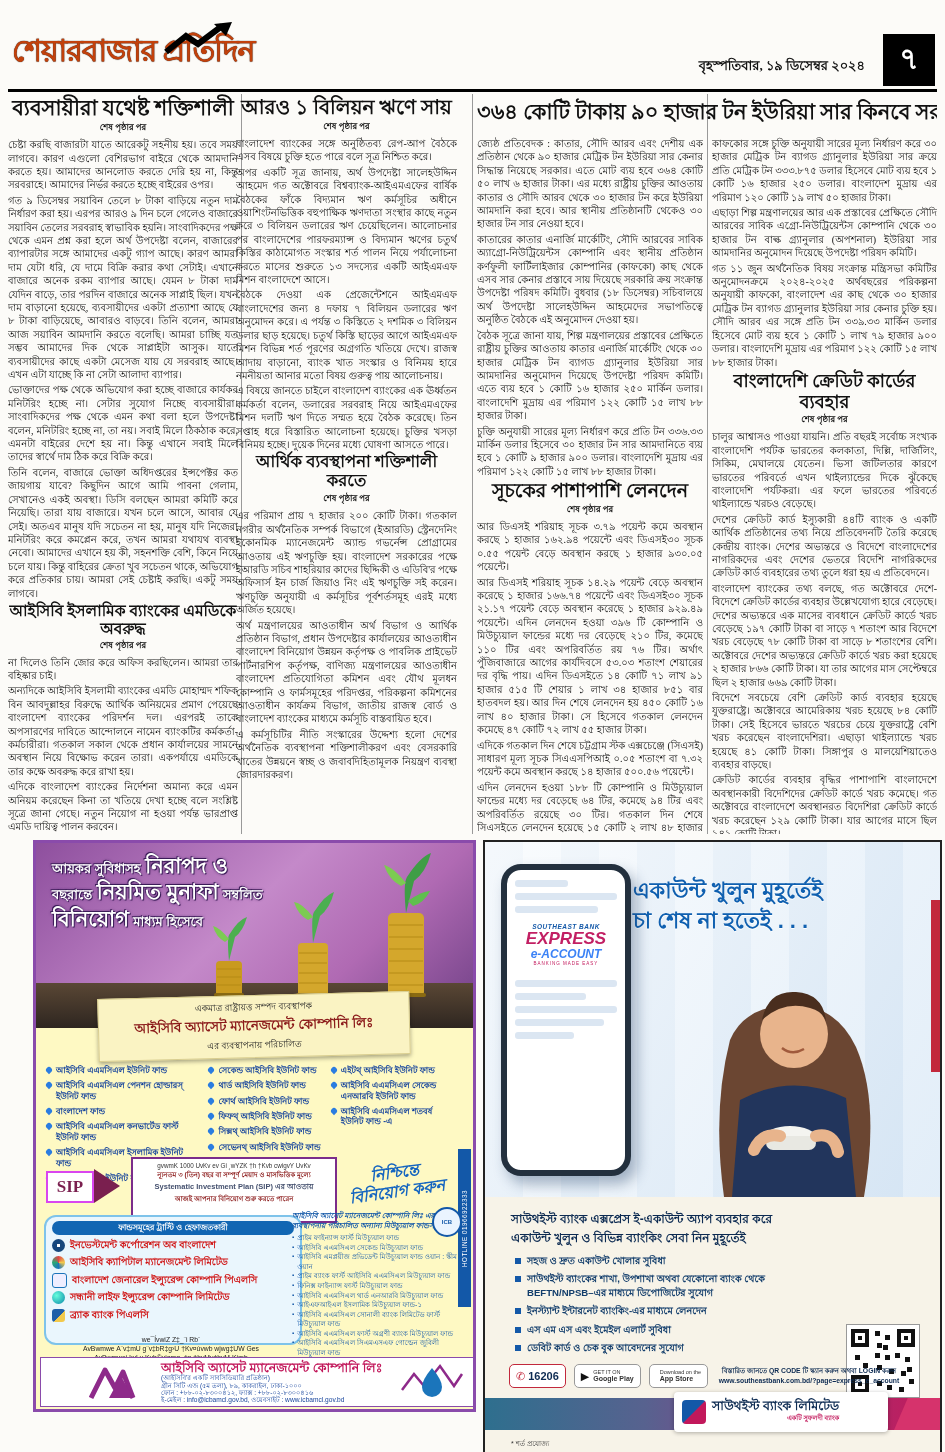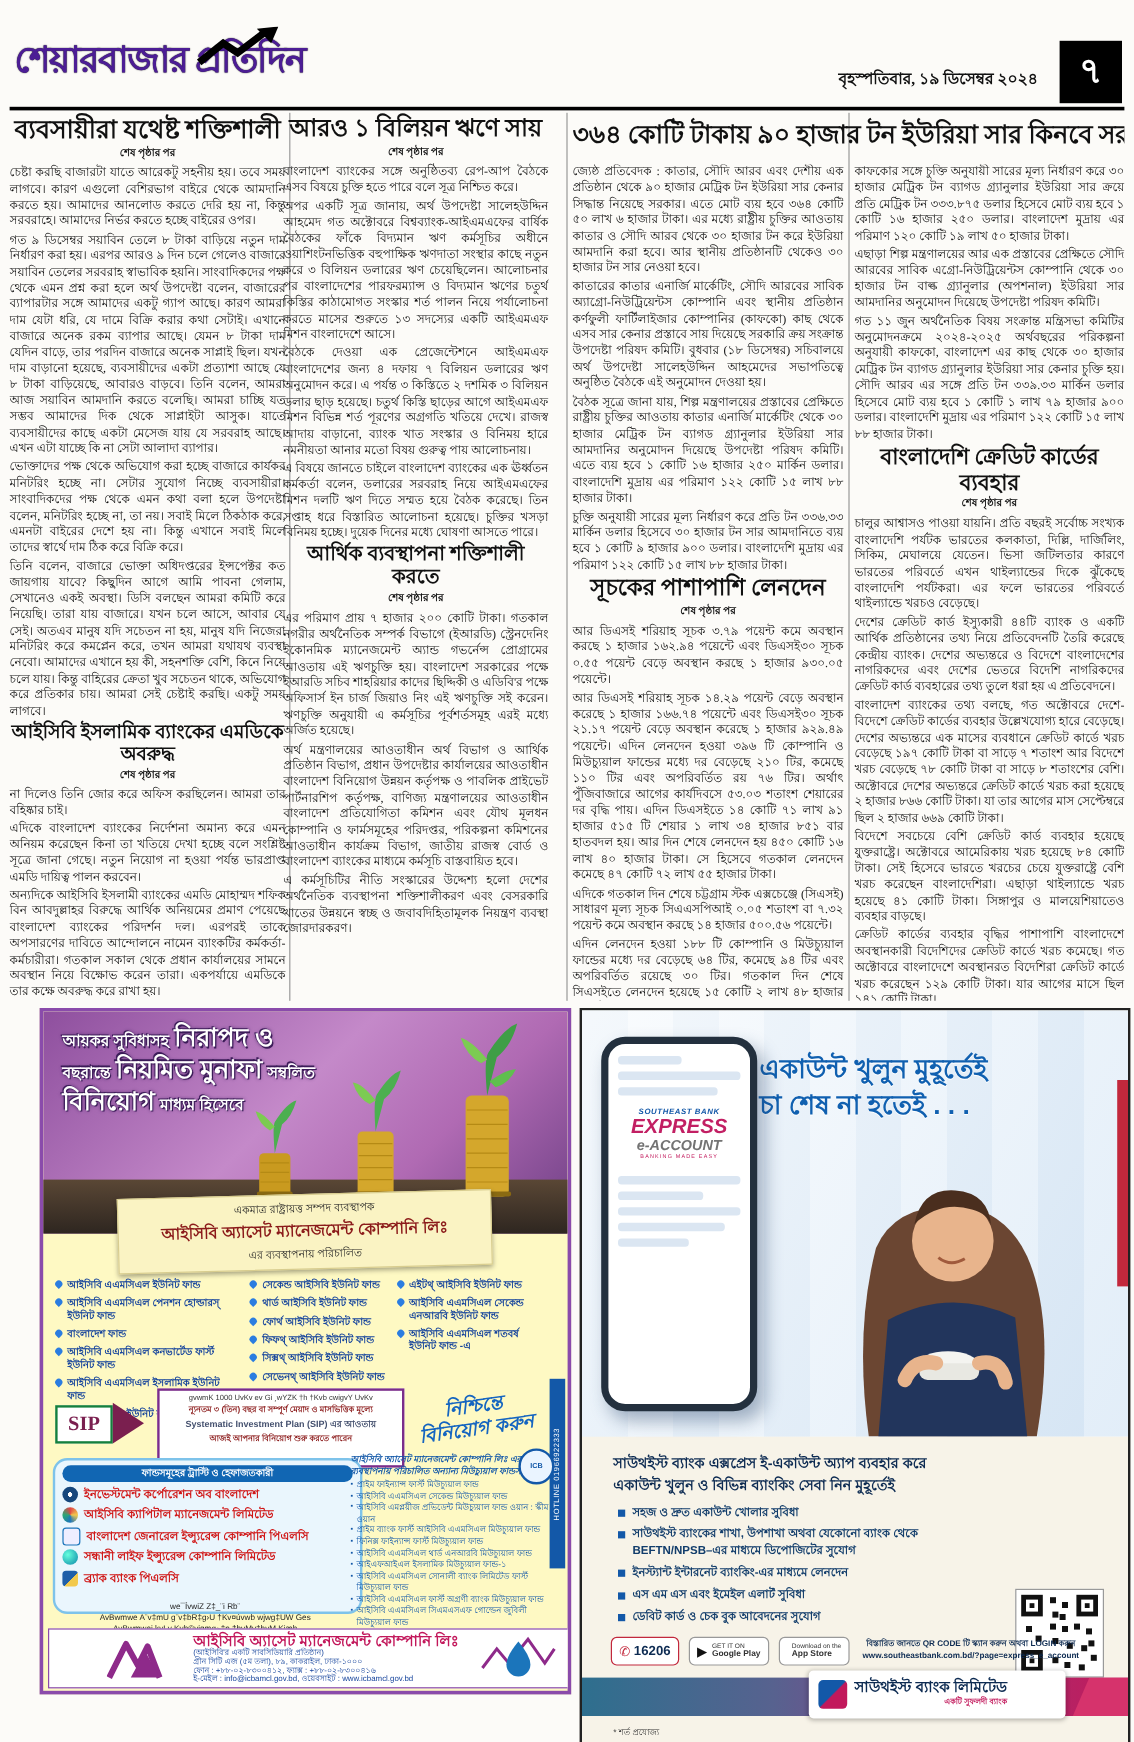--- a/index.html
+++ b/index.html
@@ -1,20 +1,20 @@
 <!DOCTYPE html>
 <html><head>
 <meta charset="utf-8">
 <style>
   html,body{margin:0;padding:0;background:#e8e6e0;}
   .page{position:relative;width:945px;height:1452px;background:#fcfbf8;margin:0 auto;overflow:hidden;
         font-family:"Liberation Serif",serif;color:#111;}
   
   .masthead{position:absolute;left:12px;top:36px;width:300px;height:54px;}
-  .masthead .mtext{font-weight:900;font-size:30px;letter-spacing:-1px;line-height:1;color:#4c1d95;
+  .masthead .mtext{font-weight:900;font-size:30px;letter-spacing:-1px;line-height:1;color:#c2410c;
         text-shadow:0 0 1px #000;margin-top:28px;}
   .masthead svg{position:absolute;left:150px;top:-14px;}
   .dateline{position:absolute;right:80px;top:56px;font-size:13px;font-weight:700;}
   .pagenum{position:absolute;right:10px;top:34px;width:52px;height:52px;background:#000;color:#fff;
         display:flex;align-items:center;justify-content:center;font-size:30px;font-weight:700;}
   .toprule{position:absolute;left:8px;right:8px;top:89px;height:3px;background:#000;}
   
   .vrule{position:absolute;top:94px;height:740px;width:1px;background:#999;}
   .col{position:absolute;top:94px;height:740px;overflow:hidden;}
   .art h2{margin:2px 0 0;text-align:center;font-weight:700;line-height:1.15;}
@@ -37,21 +37,21 @@
   .ybox{position:absolute;left:62px;top:152px;width:298px;background:#faf3c3;border:1px solid #d8cd8f;
         transform:rotate(-1.5deg);text-align:center;padding:4px 6px;box-shadow:0 2px 4px rgba(0,0,0,.35);}
   .ybox .l1{font-size:9px;color:#222;} .ybox .l2{font-size:13.5px;font-weight:900;color:#8b1a1a;}
   .ybox .l3{font-size:9px;color:#222;}
   .funds{position:absolute;left:10px;top:222px;width:405px;display:flex;gap:8px;}
   .fcol{flex:1;} .fcol.w1{flex:1.35;} .fcol.w3{flex:1.05;}
   .fitem{display:flex;font-size:8.3px;font-weight:700;color:#16449c;line-height:1.25;margin-bottom:5px;}
   .drop{display:inline-block;width:6px;height:6px;background:#2b7de0;border-radius:50% 50% 50% 0;
         transform:rotate(-45deg);margin:2px 4px 0 0;flex:none;}
   .siplogo{position:absolute;left:10px;top:326px;width:78px;height:34px;}
-  .siplogo .bx{position:absolute;left:0;top:2px;width:44px;height:28px;border:2px solid #15803d;background:#fff;
+  .siplogo .bx{position:absolute;left:0;top:2px;width:44px;height:28px;border:2px solid #d946ef;background:#fff;
         color:#7a1f4f;font-weight:900;font-size:17px;display:flex;align-items:center;justify-content:center;
         font-family:"Liberation Serif",serif;}
   .siplogo .ar{position:absolute;left:48px;top:0;width:0;height:0;border-top:17px solid transparent;
         border-bottom:17px solid transparent;border-left:26px solid #7a1f4f;}
   .sipbox{position:absolute;left:95px;top:314px;width:192px;height:56px;border:2px solid #7b2d8b;
         background:#fff;padding:3px 5px;text-align:center;}
   .sipbox .l1{font-size:6.3px;color:#333;}
   .sipbox .l2{font-size:6.8px;font-weight:700;color:#8b1a1a;}
   .sipbox .l3{font-size:7.5px;font-weight:900;color:#44506e;text-align:center;}
   .sipbox .l4{font-size:6.8px;font-weight:700;color:#8b1a1a;}
@@ -94,21 +94,21 @@
         background:repeating-linear-gradient(90deg,#dce9f5 0 38px,#eef5fb 38px 76px),linear-gradient(#e8f1f9,#f4f9fd);}
   .adr-photo:before{content:"";position:absolute;inset:0;background:linear-gradient(120deg,rgba(255,255,255,.7),rgba(190,215,240,.25));}
   .adr-head{position:absolute;left:148px;top:34px;width:300px;color:#1060b0;font-weight:900;
         font-size:22px;line-height:1.35;text-shadow:0 1px 0 #fff;}
   .phone{position:absolute;left:16px;top:22px;width:118px;height:300px;border:6px solid #23303e;
         border-radius:20px;background:#fff;box-shadow:6px 8px 14px rgba(40,70,110,.4);overflow:hidden;}
   .ph-line{height:7px;background:#dbe6f2;border-radius:3px;margin:6px 8px;}
   .ph-brand{ text-align:center;margin-top:10px;}
   .ph-b1{font-size:6.5px;font-weight:900;color:#1358a8;font-style:italic;letter-spacing:.5px;}
   .ph-b2{font-size:17px;font-weight:900;color:#c21f63;font-style:italic;line-height:1;}
-  .ph-b3{font-size:12px;font-weight:900;color:#737373;font-style:italic;text-align:center;}
+  .ph-b3{font-size:12px;font-weight:900;color:#3b82f6;font-style:italic;text-align:center;}
   .ph-b4{font-size:4.5px;color:#c2185b;letter-spacing:1px;}
   .redstrip{position:absolute;right:0;top:58px;width:9px;height:172px;background:#c2283c;}
   .woman{position:absolute;right:40px;top:118px;width:230px;height:237px;}
   .adr-sub{position:absolute;left:26px;top:368px;width:330px;font-size:12px;font-weight:900;color:#0d2b52;line-height:1.55;}
   .blist{position:absolute;left:30px;top:412px;width:300px;}
   .b-row{display:flex;font-size:9.6px;font-weight:700;color:#123d6b;line-height:1.4;margin-bottom:5px;}
   .b-row .sq{width:6px;height:6px;background:#1358a8;margin:4px 6px 0 0;flex:none;}
   .qr{position:absolute;right:20px;top:482px;width:72px;height:72px;background:#fff;border:1px solid #999;}
   .badges{position:absolute;left:24px;top:522px;display:flex;gap:8px;align-items:center;}
   .badge{border:1px solid #999;background:#fff;border-radius:5px;padding:2px 6px;display:flex;align-items:center;gap:4px;height:18px;}
@@ -161,22 +161,22 @@
           <p>গত ৯ ডিসেম্বর সয়াবিন তেলে ৮ টাকা বাড়িয়ে নতুন দাম নির্ধারণ করা হয়। এরপর আরও ৯ দিন চলে গেলেও বাজারে সয়াবিন তেলের সরবরাহ স্বাভাবিক হয়নি। সাংবাদিকদের পক্ষ থেকে এমন প্রশ্ন করা হলে অর্থ উপদেষ্টা বলেন, বাজারের ব্যাপারটার সঙ্গে আমাদের একটু গ্যাপ আছে। কারণ আমরা দাম যেটা ধরি, যে দামে বিক্রি করার কথা সেটাই। এখানে বাজারে অনেক রকম ব্যাপার আছে। যেমন ৮ টাকা দাম যেদিন বাড়ে, তার পরদিন বাজারে অনেক সাপ্লাই ছিল। যখন দাম বাড়ানো হয়েছে, ব্যবসায়ীদের একটা প্রত্যাশা আছে যে ৮ টাকা বাড়িয়েছে, আবারও বাড়বে। তিনি বলেন, আমরা আজ সয়াবিন আমদানি করতে বলেছি। আমরা চাচ্ছি যত সম্ভব আমাদের দিক থেকে সাপ্লাইটা আসুক। যাতে ব্যবসায়ীদের কাছে একটা মেসেজ যায় যে সরবরাহ আছে। এখন এটা যাচ্ছে কি না সেটা আলাদা ব্যাপার।</p>
           <p>ভোক্তাদের পক্ষ থেকে অভিযোগ করা হচ্ছে বাজারে কার্যকর মনিটরিং হচ্ছে না। সেটার সুযোগ নিচ্ছে ব্যবসায়ীরা। সাংবাদিকদের পক্ষ থেকে এমন কথা বলা হলে উপদেষ্টা বলেন, মনিটরিং হচ্ছে না, তা নয়। সবাই মিলে ঠিকঠাক করে, এমনটা বাইরের দেশে হয় না। কিন্তু এখানে সবাই মিলে তাদের স্বার্থে দাম ঠিক করে বিক্রি করে।</p>
           <p>তিনি বলেন, বাজারে ভোক্তা অধিদপ্তরের ইন্সপেক্টর কত জায়গায় যাবে? কিছুদিন আগে আমি পাবনা গেলাম, সেখানেও একই অবস্থা। ডিসি বলছেন আমরা কমিটি করে নিয়েছি। তারা যায় বাজারে। যখন চলে আসে, আবার যে সেই। অতএব মানুষ যদি সচেতন না হয়, মানুষ যদি নিজেরা মনিটরিং করে কমপ্লেন করে, তখন আমরা যথাযথ ব্যবস্থা নেবো। আমাদের এখানে হয় কী, সহনশক্তি বেশি, কিনে নিয়ে চলে যায়। কিন্তু বাহিরের ক্রেতা খুব সচেতন থাকে, অভিযোগ করে প্রতিকার চায়। আমরা সেই চেষ্টাই করছি। একটু সময় লাগবে।</p>
         </div>
     </div>
     <div class="art">
       <h2 class="h-a2">আইসিবি ইসলামিক ব্যাংকের এমডিকে অবরুদ্ধ</h2>
       <div class="cont">শেষ পৃষ্ঠার পর</div>
       <div class="body">
           <p>না দিলেও তিনি জোর করে অফিস করছিলেন। আমরা তার বহিষ্কার চাই।</p>
+          <p>অন্যদিকে আইসিবি ইসলামী ব্যাংকের এমডি মোহাম্মদ শফিক বিন আবদুল্লাহর বিরুদ্ধে আর্থিক অনিয়মের প্রমাণ পেয়েছে বাংলাদেশ ব্যাংকের পরিদর্শন দল। এরপরই তাকে অপসারণের দাবিতে আন্দোলনে নামেন ব্যাংকটির কর্মকর্তা-কর্মচারীরা। গতকাল সকাল থেকে প্রধান কার্যালয়ের সামনে অবস্থান নিয়ে বিক্ষোভ করেন তারা। একপর্যায়ে এমডিকে তার কক্ষে অবরুদ্ধ করে রাখা হয়।</p>
           <p>এদিকে বাংলাদেশ ব্যাংকের নির্দেশনা অমান্য করে এমন অনিয়ম করেছেন কিনা তা খতিয়ে দেখা হচ্ছে বলে সংশ্লিষ্ট সূত্রে জানা গেছে। নতুন নিয়োগ না হওয়া পর্যন্ত ভারপ্রাপ্ত এমডি দায়িত্ব পালন করবেন।</p>
-          <p>অন্যদিকে আইসিবি ইসলামী ব্যাংকের এমডি মোহাম্মদ শফিক বিন আবদুল্লাহর বিরুদ্ধে আর্থিক অনিয়মের প্রমাণ পেয়েছে বাংলাদেশ ব্যাংকের পরিদর্শন দল। এরপরই তাকে অপসারণের দাবিতে আন্দোলনে নামেন ব্যাংকটির কর্মকর্তা-কর্মচারীরা। গতকাল সকাল থেকে প্রধান কার্যালয়ের সামনে অবস্থান নিয়ে বিক্ষোভ করেন তারা। একপর্যায়ে এমডিকে তার কক্ষে অবরুদ্ধ করে রাখা হয়।</p>
         </div>
     </div>
   </div>
 
   <div class="col" style="left:236px;width:221px;">
     <div class="art">
       <h2 class="h-a3">আরও ১ বিলিয়ন ঋণে সায়</h2>
       <div class="cont">শেষ পৃষ্ঠার পর</div>
       <div class="body">
           <p>বাংলাদেশ ব্যাংকের সঙ্গে অনুষ্ঠিতব্য রেপ-আপ বৈঠকে এসব বিষয়ে চুক্তি হতে পারে বলে সূত্র নিশ্চিত করে।</p>

